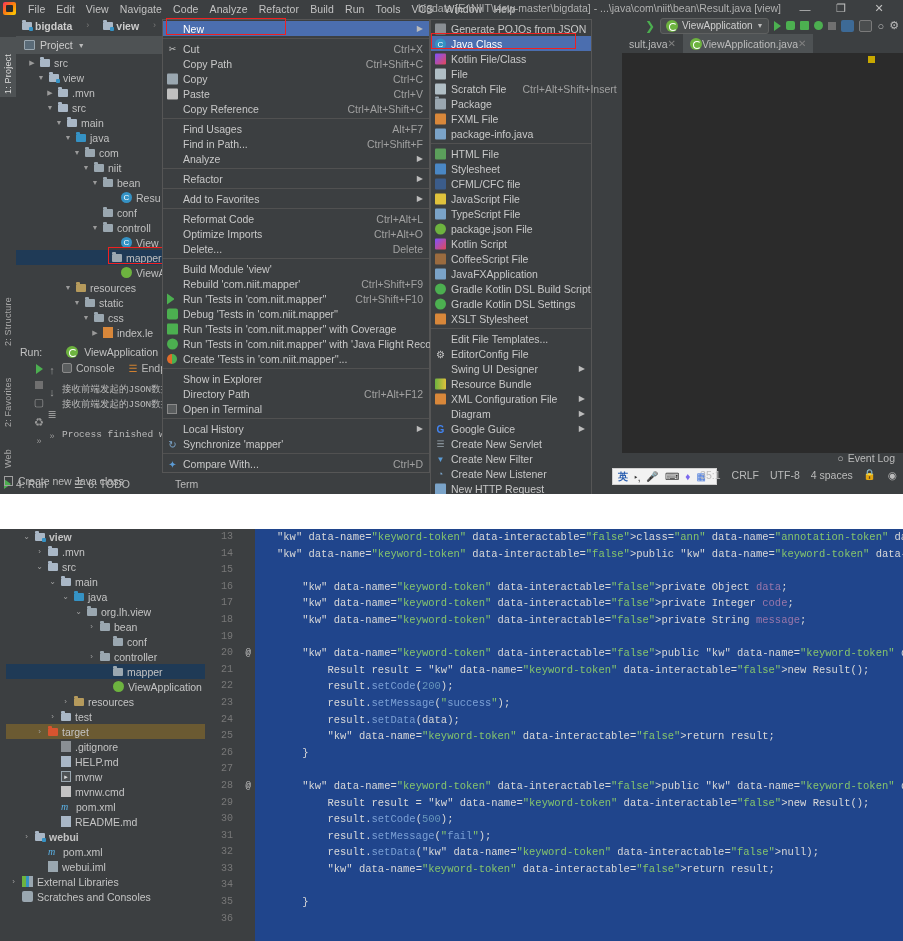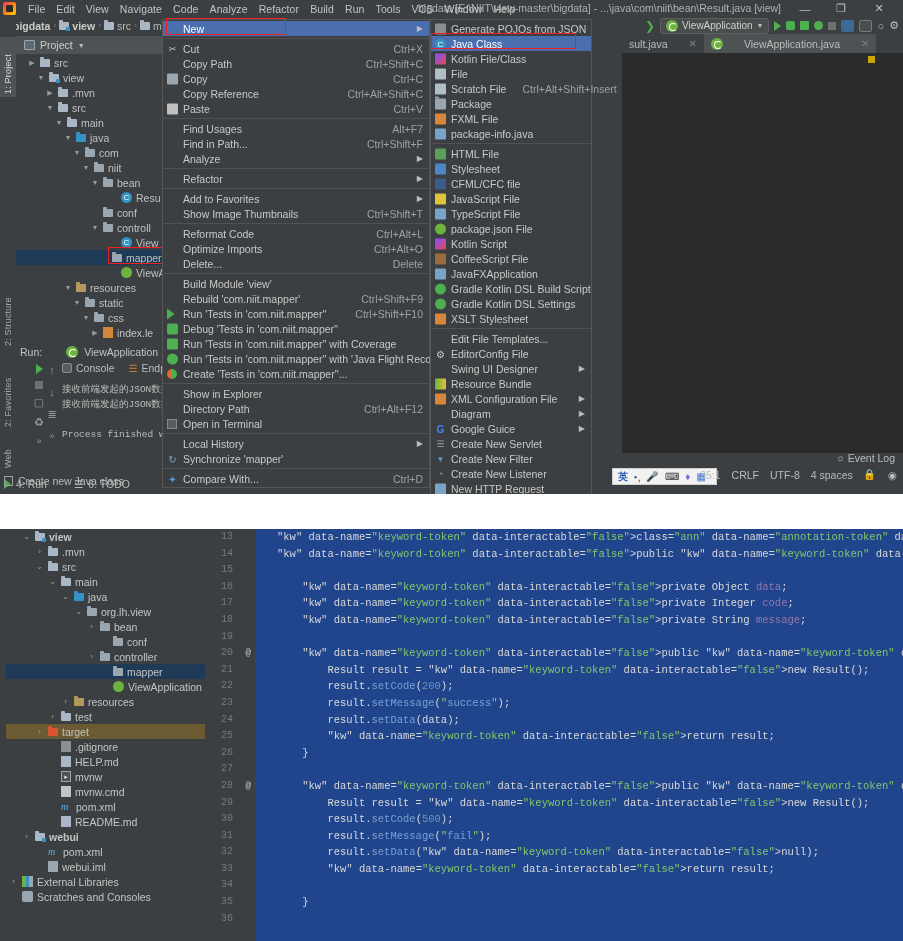--- a/index.html
+++ b/index.html
@@ -43,21 +43,21 @@
     position: absolute; top: 0; height: 17px; width: 28px;
     display:flex; align-items:center; justify-content:center;
     color:#c0c0c0; font-size: 11px;
   }
 
   
   .toolbar {
     position: absolute; left: 0; top: 17px; width: 903px; height: 17px;
     background: #3c3f41; display: flex; align-items: center;
   }
-  .breadcrumb { display:flex; align-items:flex-start; gap: 3px; font-size: 10.5px; color:#bbb; }
+  .breadcrumb { display:flex; align-items:flex-start; margin-left: 22px; gap: 14px; font-size: 10.5px; color:#bbb; }
   .crumb { display:flex; align-items:center; gap:3px; }
   .crumb b { font-weight: bold; color: #ccc; }
   .fld { width:10px; height:8px; background:#a9b7c6; border-radius:1px 1px 1px 1px; position:relative; display:inline-block;}
   .fld::before { content:""; position:absolute; left:0; top:-2px; width:4px; height:2px; background:inherit; border-radius:1px 1px 0 0;}
   .fld-badge::after{ content:""; position:absolute; right:-1px; bottom:-1px; width:4px; height:4px; background:#3592c4; border-radius:1px;}
   .sep-ar { color:#7a7a7a; font-size: 9px; }
 
   .tb-right { position:absolute; right: 4px; top: 0; height:17px; display:flex; align-items:center; gap:5px; }
   .runcfg {
     display:flex; align-items:center; gap:4px; padding: 1px 5px;
@@ -69,21 +69,21 @@
   .sq-grey { width:8px;height:8px;background:#707070;}
   .bug { width:9px;height:9px;background:#4caf50;border-radius:2px; position:relative;}
   .icon-box { width:13px;height:12px;border-radius:2px; }
 
   
   .tabs {
     position:absolute; left: 0; top: 34px; width:903px; height: 19px;
     background:#3c3f41; display:flex; align-items:flex-end;
   }
   .tab {
-    display:flex; align-items:center; gap:21px; height:19px; padding: 0 7px;
+    display:flex; align-items:center; gap:0; height:19px; padding: 0 7px;
     font-size: 10.5px; color:#bbb;
   }
   .tab.active { background:#4e5254; }
   .tab .x { color:#808080; font-size:10px; }
   .spring { width:12px;height:12px;border-radius:50%; background:#6db33f; position:relative; }
   .spring::after{content:"";position:absolute;left:3px;top:3px;width:6px;height:6px;border:1.5px solid #fff;border-radius:50%;border-right-color:transparent;}
 
   
   .leftstrip {
     position:absolute; left:0; top:17px; width:16px; height: 455px; background:#3c3f41;
@@ -489,28 +489,28 @@
         <div class="mi">
           <span>Copy Path</span>
           <span class="acc">Ctrl+Shift+C</span>
         </div>
         <div class="mi">
           <span class="sic mic" style="display: inline-block; flex: 0 0 auto; background: rgb(154, 167, 176); position: absolute; left: 4px; top: 50%; transform: translateY(-50%);"></span>
           <span>Copy</span>
           <span class="acc">Ctrl+C</span>
         </div>
         <div class="mi">
-          <span>Copy Reference</span>
-          <span class="acc">Ctrl+Alt+Shift+C</span>
-        </div>
-        <div class="mi">
           <span class="sic mic" style="display: inline-block; flex: 0 0 auto; background: rgb(192, 192, 192); position: absolute; left: 4px; top: 50%; transform: translateY(-50%);"></span>
           <span>Paste</span>
           <span class="acc">Ctrl+V</span>
         </div>
+        <div class="mi">
+          <span>Copy Reference</span>
+          <span class="acc">Ctrl+Alt+Shift+C</span>
+        </div>
         <div class="msep"></div>
         <div class="mi">
           <span>Find Usages</span>
           <span class="acc">Alt+F7</span>
         </div>
         <div class="mi">
           <span>Find in Path...</span>
           <span class="acc">Ctrl+Shift+F</span>
         </div>
         <div class="mi">
@@ -519,24 +519,20 @@
         </div>
         <div class="msep"></div>
         <div class="mi">
           <span>Refactor</span>
           <span class="sub">▶</span>
         </div>
         <div class="msep"></div>
         <div class="mi">
           <span>Add to Favorites</span>
           <span class="sub">▶</span>
-        </div>
-        <div class="mi">
-          <span>Show Image Thumbnails</span>
-          <span class="acc">Ctrl+Shift+T</span>
         </div>
         <div class="msep"></div>
         <div class="mi">
           <span>Reformat Code</span>
           <span class="acc">Ctrl+Alt+L</span>
         </div>
         <div class="mi">
           <span>Optimize Imports</span>
           <span class="acc">Ctrl+Alt+O</span>
         </div>

